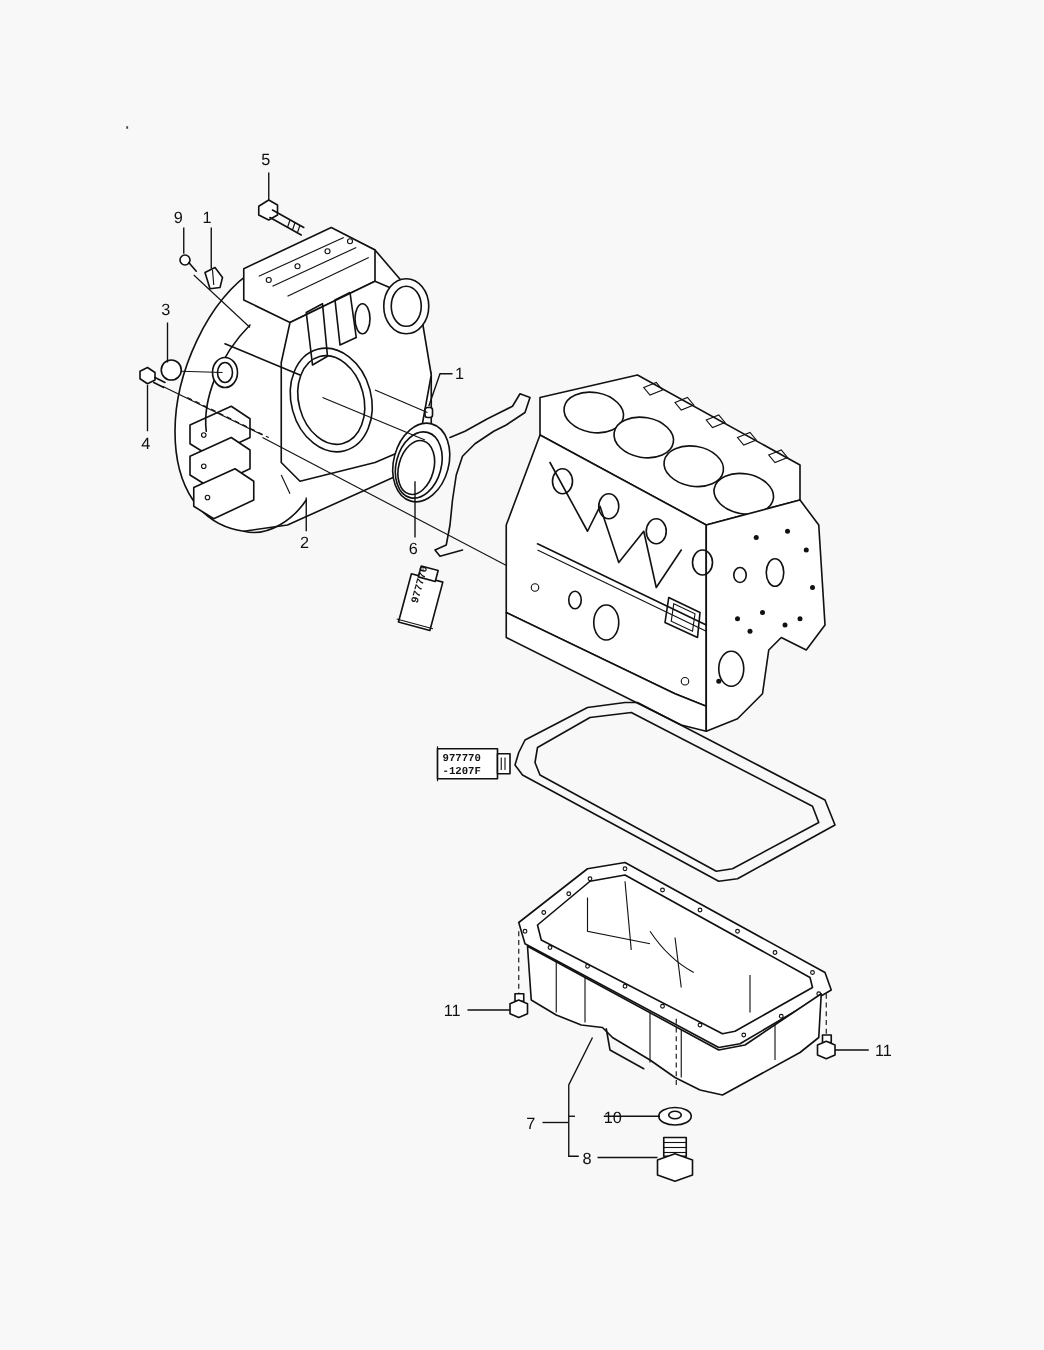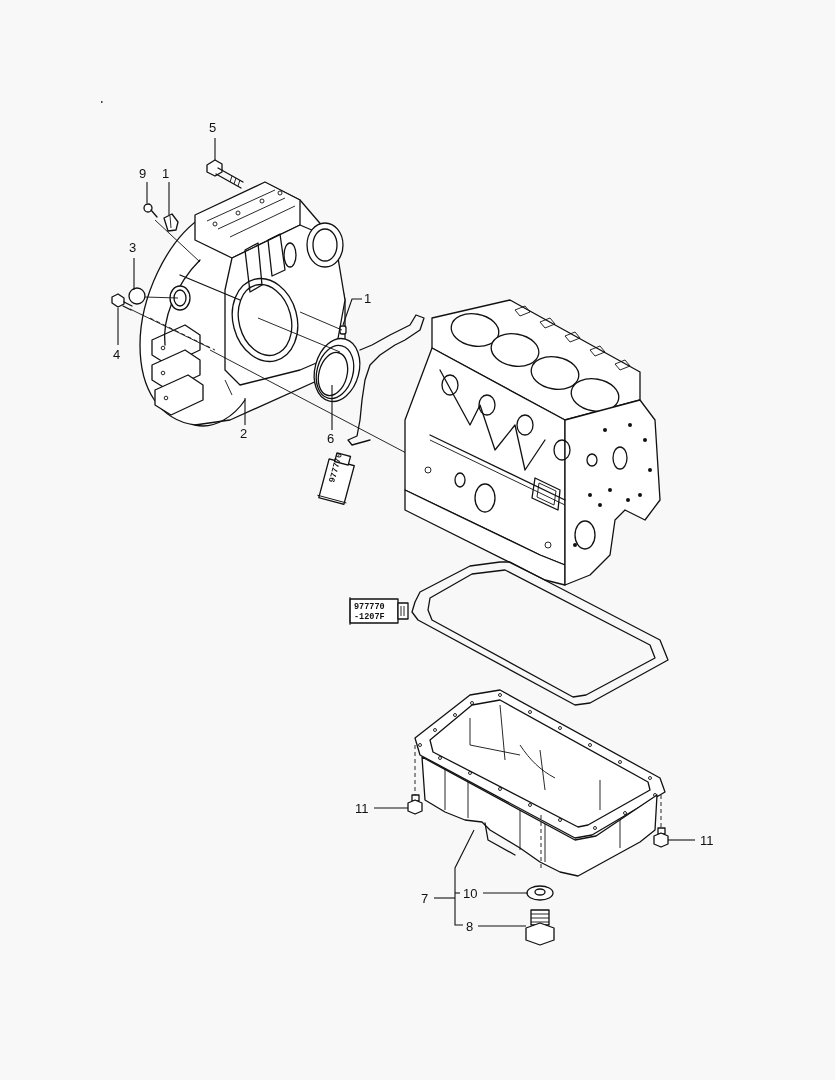--- a/index.html
+++ b/index.html
@@ -285,14 +285,14 @@
 <span class="callout" style="left:139px;top:167px;">9</span>
 <span class="callout" style="left:162px;top:167px;">1</span>
 <span class="callout" style="left:129px;top:241px;">3</span>
 <span class="callout" style="left:113px;top:348px;">4</span>
 <span class="callout" style="left:364px;top:292px;">1</span>
 <span class="callout" style="left:240px;top:427px;">2</span>
 <span class="callout" style="left:327px;top:432px;">6</span>
 <span class="callout" style="left:355px;top:802px;">11</span>
 <span class="callout" style="left:700px;top:834px;">11</span>
 <span class="callout" style="left:421px;top:892px;">7</span>
-<span class="callout" style="left:463px;top:887px;">10</span>
+<span class="callout" style="left:483px;top:887px;">10</span>
 <span class="callout" style="left:466px;top:920px;">8</span>
 
 </body></html>

